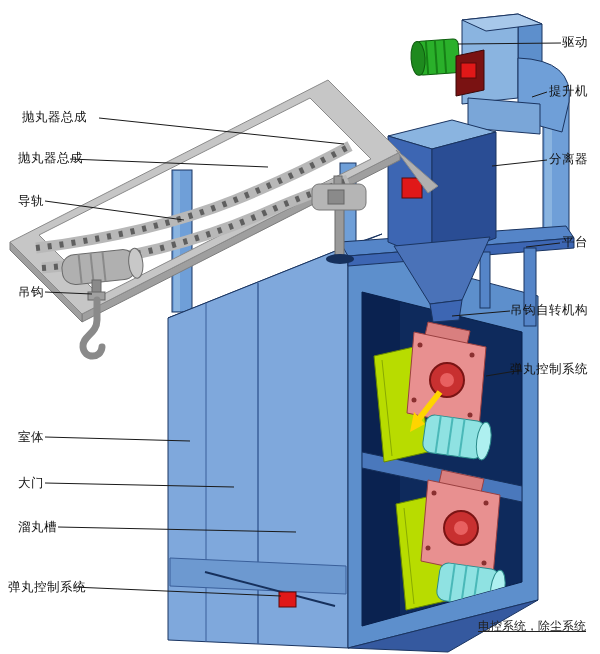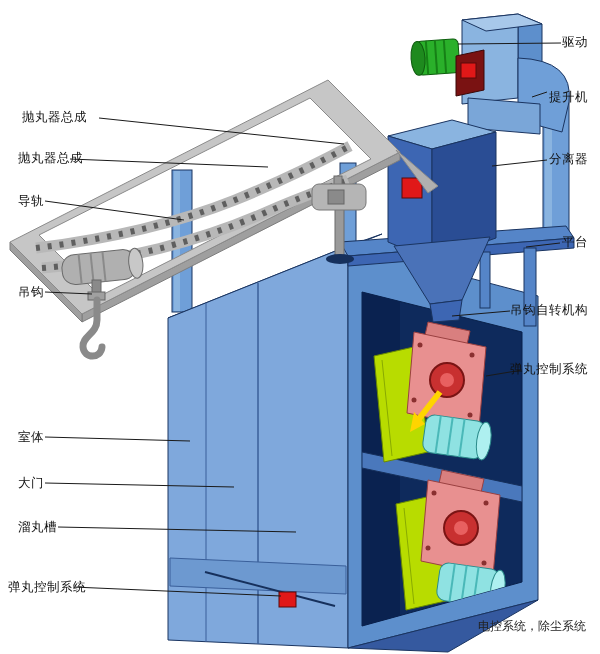--- a/index.html
+++ b/index.html
@@ -5,21 +5,21 @@
   * { margin:0; padding:0; box-sizing:border-box; }
   html,body { background:#ffffff; }
   body { font-family:"DejaVu Sans","Liberation Sans",sans-serif; }
   .stage { position:relative; width:600px; height:654px; background:#ffffff; overflow:hidden; }
   .machine { position:absolute; left:0; top:0; width:600px; height:654px; }
   .lbl {
     position:absolute; font-size:12.5px; line-height:14px; color:#111;
     white-space:nowrap; letter-spacing:0.5px;
   }
   .lbl.right { text-align:left; }
-  .footer-note { position:absolute; font-size:12px; line-height:14px; color:#222; white-space:nowrap; }
+  .footer-note { position:absolute; font-size:12px; line-height:14px; color:#222; white-space:nowrap;text-decoration:underline; }
 </style>
 </head>
 <body>
 
 <div class="stage">
 
   <svg class="machine" viewBox="0 0 600 654">
     <defs>
       <clipPath id="interiorClip">
         <polygon points="362,292 522,332 522,582 362,626"></polygon>
@@ -188,21 +188,21 @@
   <div class="lbl" style="left:22px; top:110px">抛丸器总成</div>
   <div class="lbl" style="left:18px; top:151px">抛丸器总成</div>
   <div class="lbl" style="left:18px; top:194px">导轨</div>
   <div class="lbl" style="left:18px; top:285px">吊钩</div>
   <div class="lbl" style="left:18px; top:430px">室体</div>
   <div class="lbl" style="left:18px; top:476px">大门</div>
   <div class="lbl" style="left:18px; top:520px">溜丸槽</div>
   <div class="lbl" style="left:8px;  top:580px">弹丸控制系统</div>
 
   <div class="lbl right" style="right:12px; top:35px">驱动</div>
-  <div class="lbl right" style="right:12px; top:90px">提升机</div>
+  <div class="lbl right" style="right:12px; top:84px">提升机</div>
   <div class="lbl right" style="right:12px; top:152px">分离器</div>
   <div class="lbl right" style="right:12px; top:235px">平台</div>
   <div class="lbl right" style="right:12px; top:303px">吊钩自转机构</div>
   <div class="lbl right" style="right:12px; top:362px">弹丸控制系统</div>
 
   <div class="footer-note" style="right:14px; top:619px">电控系统，除尘系统</div>
 
 </div>
 
 </body></html>

